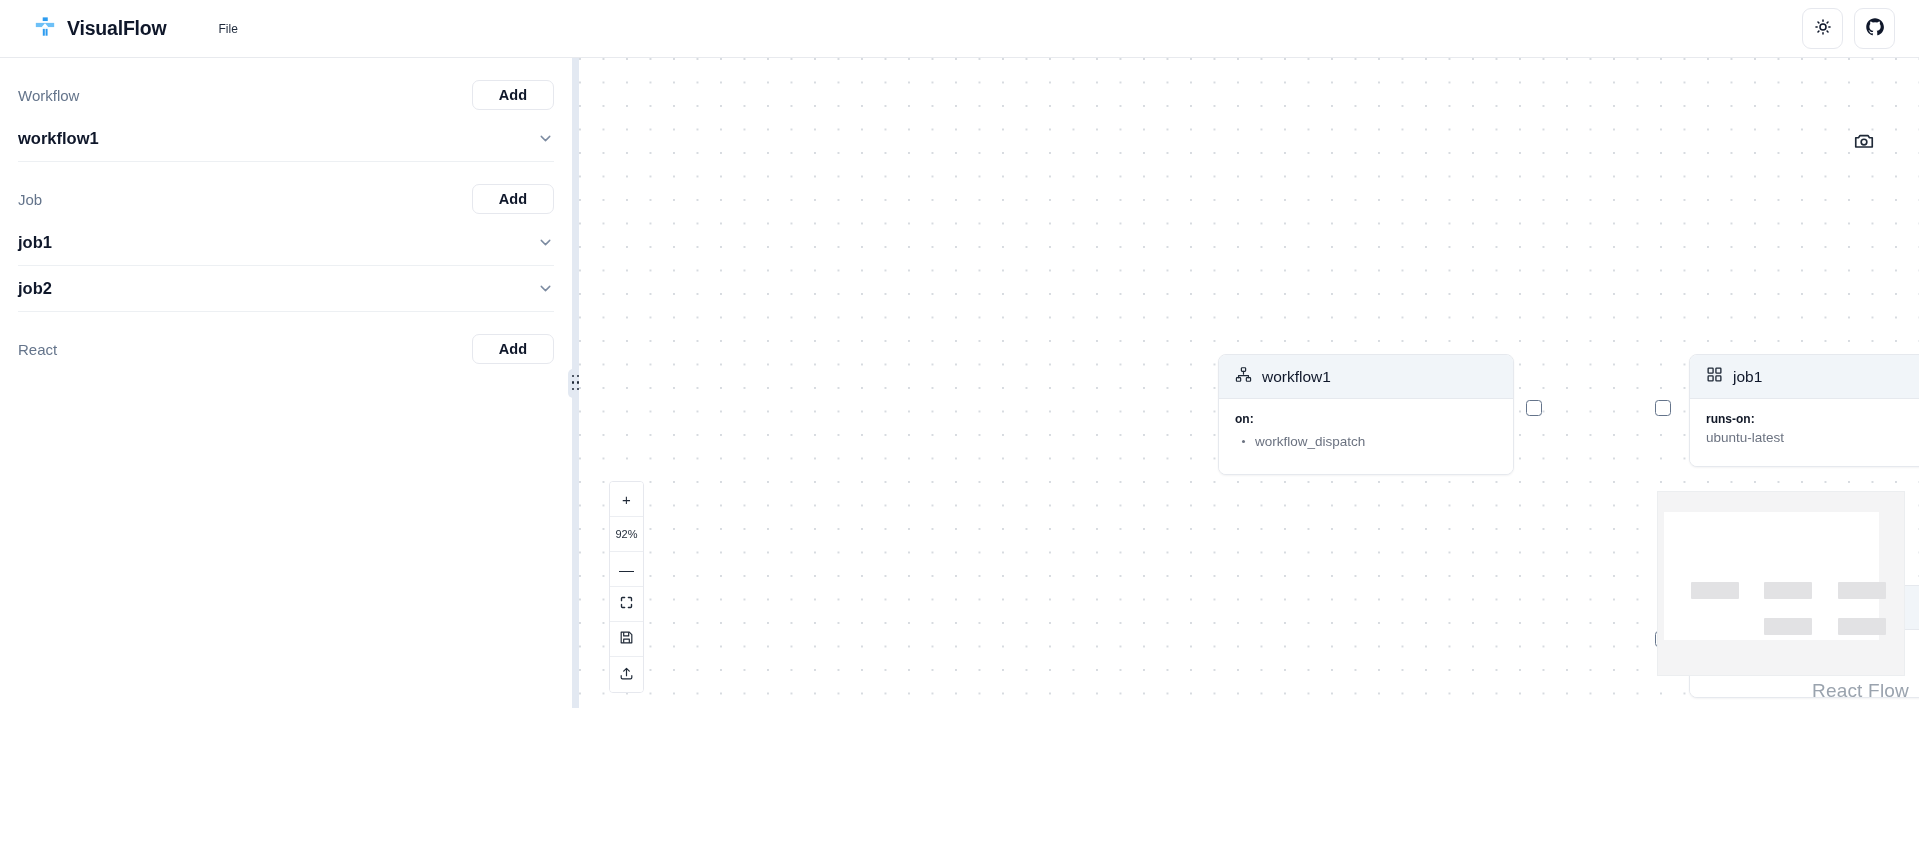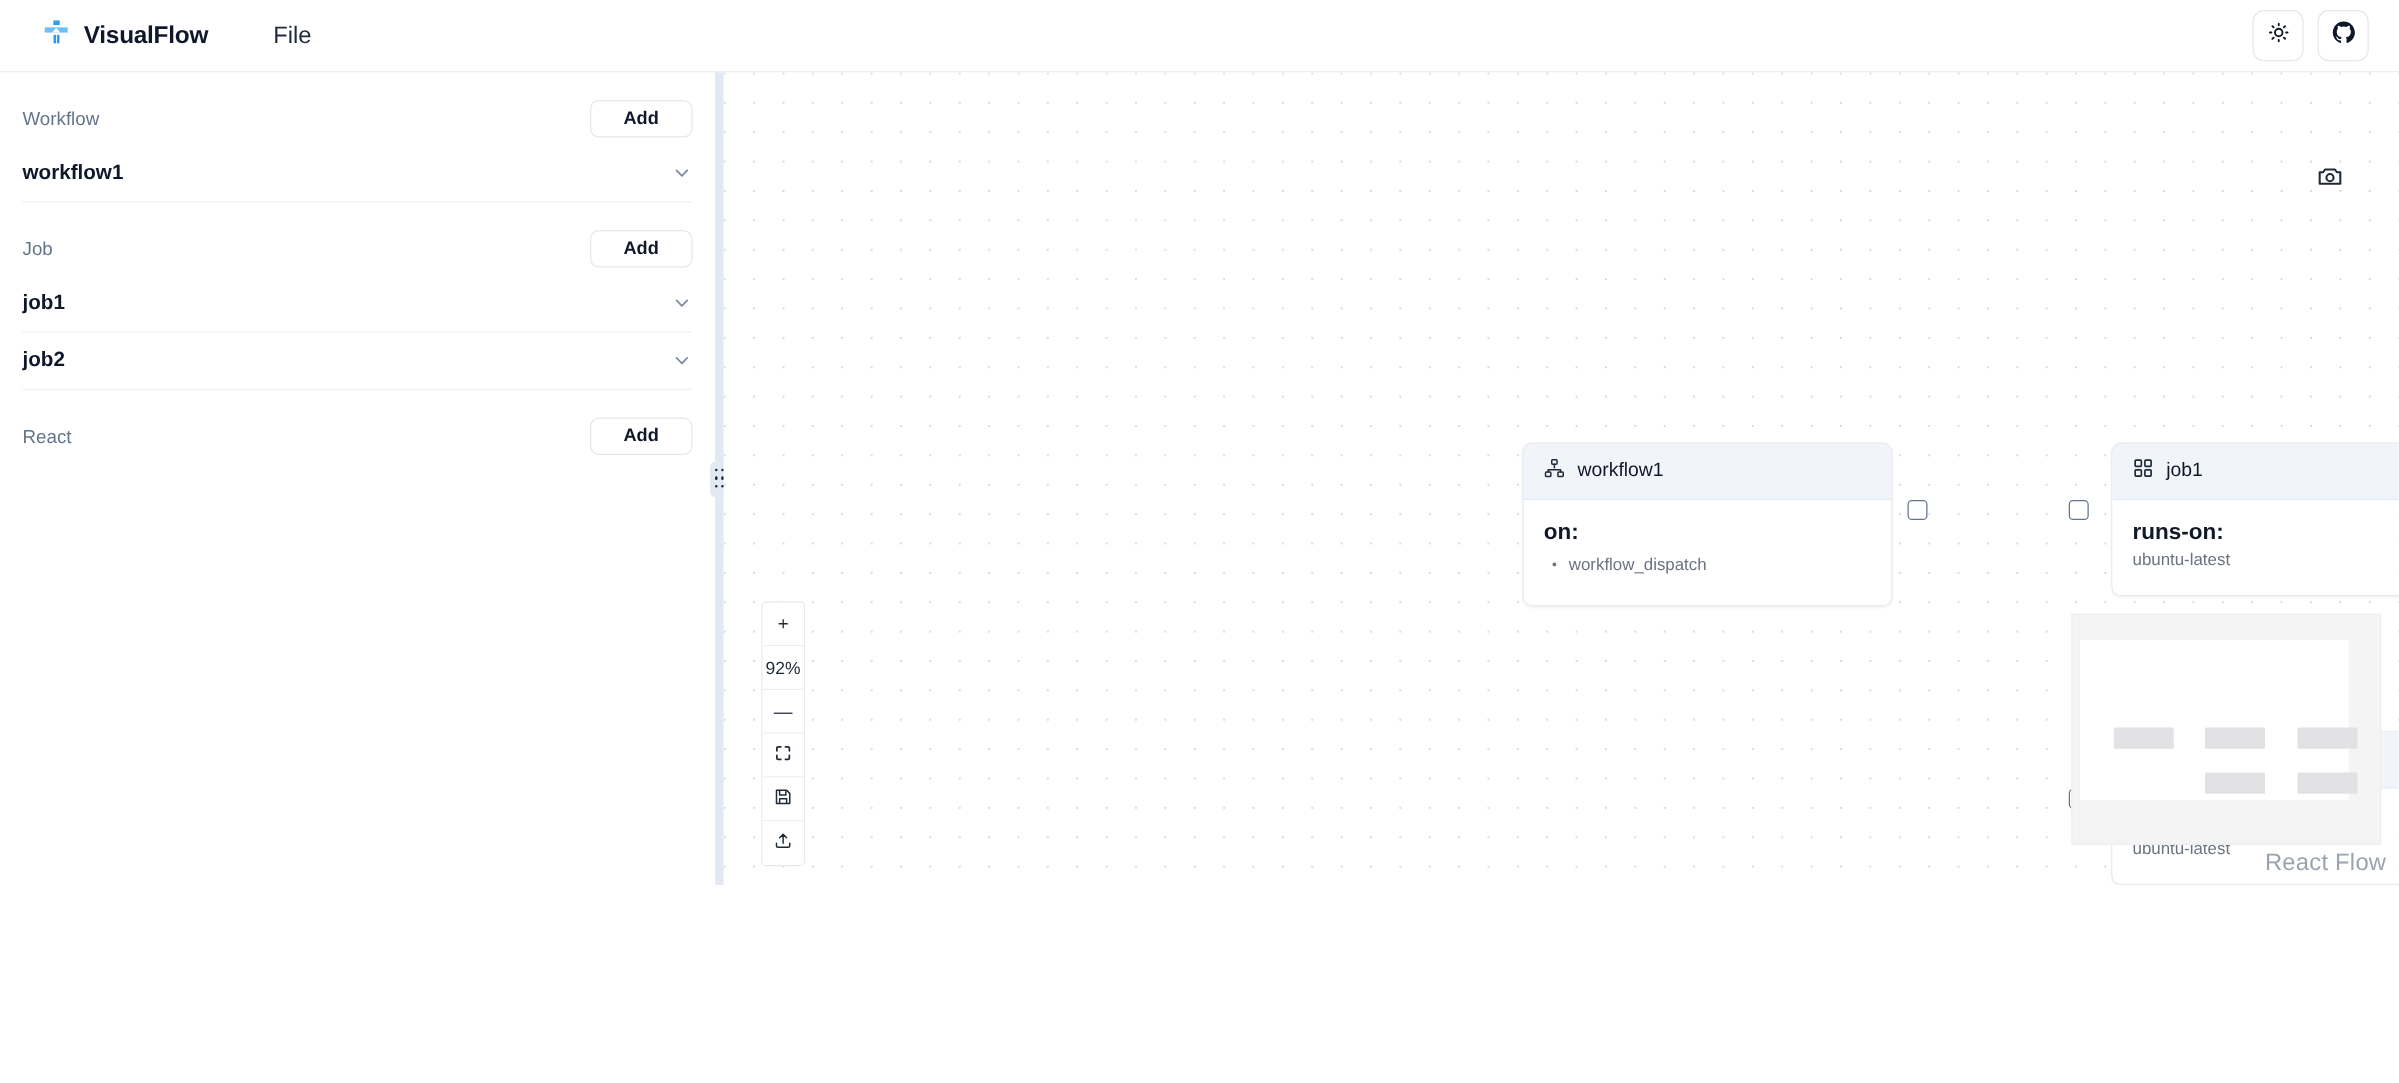--- a/index.html
+++ b/index.html
@@ -18,21 +18,21 @@
     height: 58px; min-height: 58px;
     background: #ffffff;
     border-bottom: 1px solid #e8eaee;
     display: flex; align-items: center;
     padding: 0 24px 0 34px;
   }
   .brand { display: flex; align-items: center; gap: 11px; }
   .brand-name { font-size: 19.5px; font-weight: bold; color: #0f172a; letter-spacing: -0.2px; }
   .menu { display: flex; align-items: center; margin-left: 42px; }
   .menu-item {
-    font-size: 19px; color: #1e293b; padding: 6px 10px; border-radius: 5px; cursor: pointer;
+    font-size: 12px; color: #1e293b; padding: 6px 10px; border-radius: 5px; cursor: pointer;
   }
   .topbar-spacer { flex: 1; }
   .topbar-actions { display: flex; align-items: center; gap: 11px; }
   .icon-btn {
     width: 41px; height: 41px; border: 1px solid #e6e8ee; border-radius: 9px;
     background: #fff; display: flex; align-items: center; justify-content: center; cursor: pointer;
   }
 
   
   .body-row { flex: 1; display: flex; min-height: 0; position: relative; }
@@ -95,21 +95,21 @@
     box-shadow: 0 1px 2px rgba(15,23,42,0.05);
     overflow: hidden;
   }
   .node-head {
     background: #f1f5f9; border-bottom: 1px solid #e6e9ee;
     display: flex; align-items: center; gap: 10px;
     padding: 11px 16px;
   }
   .node-title { font-size: 15.5px; color: #0f172a; }
   .node-body { padding: 12px 16px 18px 16px; background: #fff; }
-  .node-key { font-size: 18px; font-weight: bold; color: #111827; line-height: 1.45; }
+  .node-key { font-size: 12px; font-weight: bold; color: #111827; line-height: 1.45; }
   .node-val { font-size: 13.5px; color: #6b7280; line-height: 1.45; }
   .node-list { list-style: none; margin: 4px; padding: 0; }
   .node-list li { font-size: 13.5px; color: #6b7280; line-height: 1.45; position: relative; padding-left: 16px; }
   .node-list li::before {
     content: ""; position: absolute; left: 3px; top: 8px;
     width: 3px; height: 3px; border-radius: 50%; background: #6b7280;
   }
 
   
   .handle {
@@ -123,21 +123,21 @@
     position: absolute; left: 30px; bottom: 15px;
     width: 35px; background: #fff;
     border: 1px solid #e6e8ee; border-radius: 4px; overflow: hidden; z-index: 8;
   }
   .ctrl {
     height: 35px; display: flex; align-items: center; justify-content: center;
     border-bottom: 1px solid #eceef2; cursor: pointer; background: #fff;
     font-size: 15px; color: #1f2937;
   }
   .ctrl:last-child { border-bottom: none; }
-  .ctrl-zoom { font-size: 14px; color: #1f2937; cursor: default; }
+  .ctrl-zoom { font-size: 11px; color: #1f2937; cursor: default; }
 
   
   .minimap {
     position: absolute; right: 14px; bottom: 32px;
     width: 248px; height: 185px; background: #f4f4f5;
     border: 1px solid #eceef0; z-index: 8;
   }
   .mm-mask { position: absolute; left: 6px; top: 20px; width: 215px; height: 128px; background: #ffffff; }
   .mm-node { position: absolute; background: #e2e2e4; border-radius: 1px; }
   .attribution {

